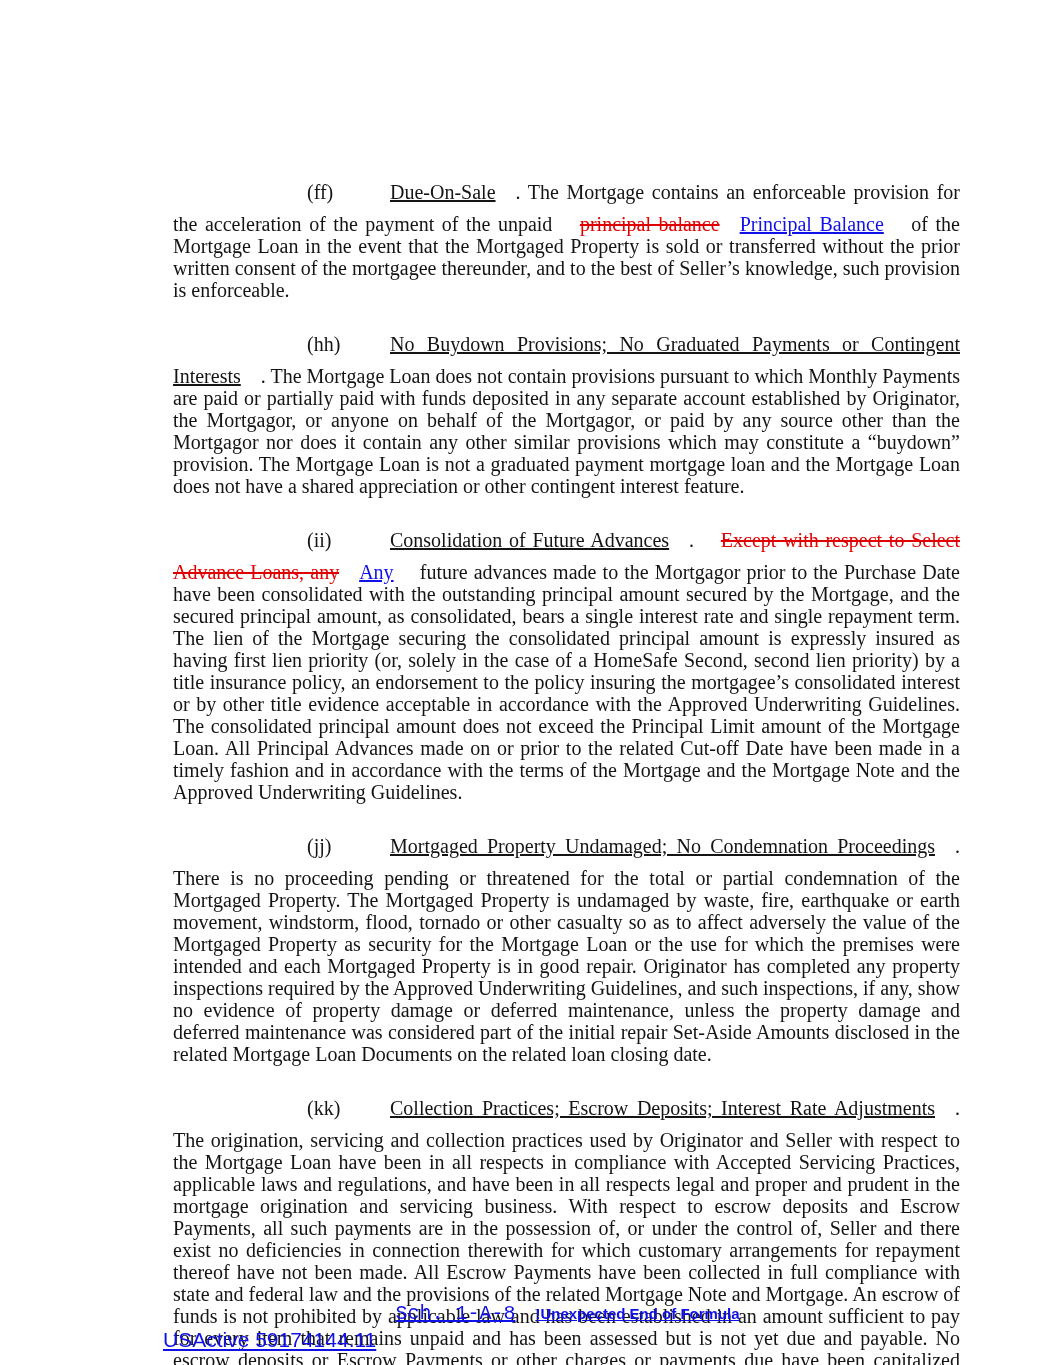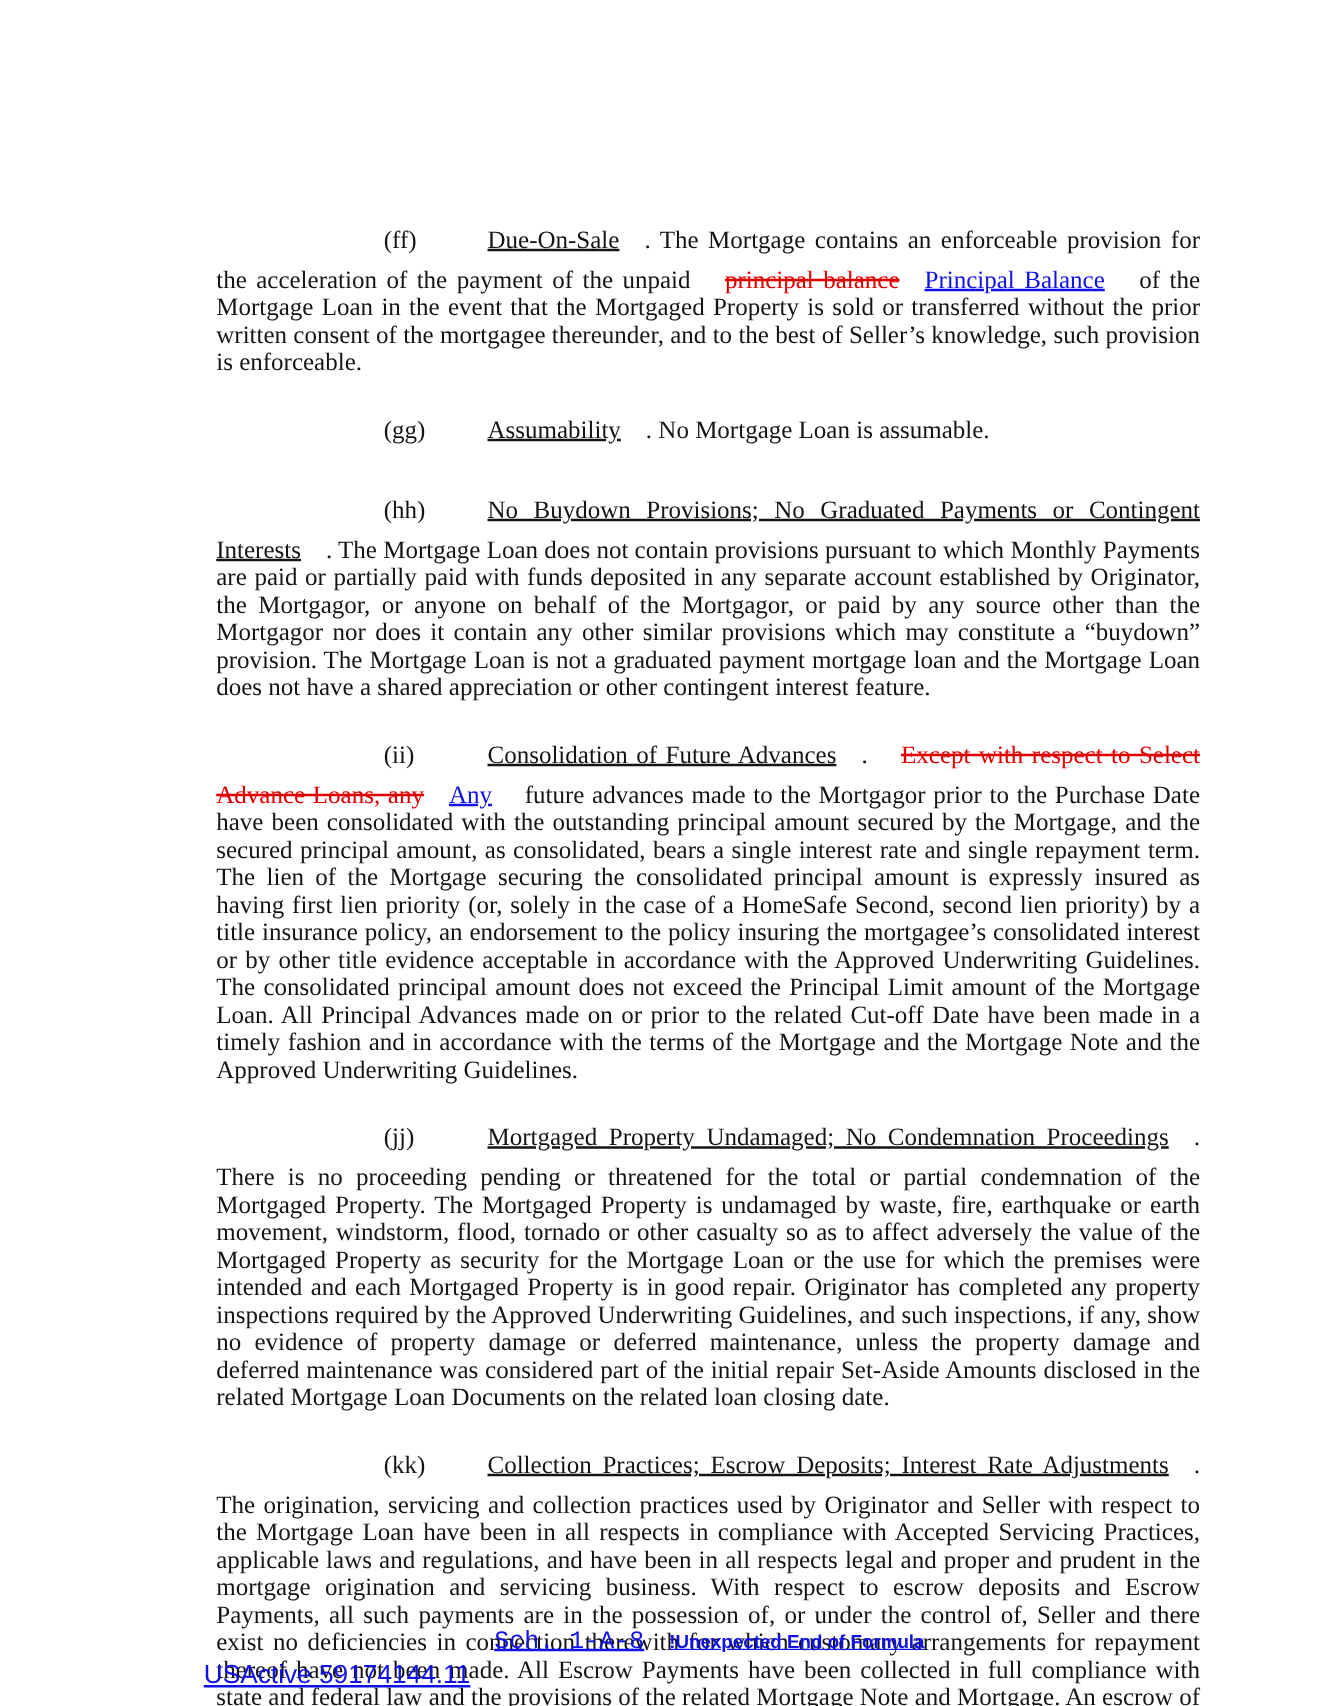--- a/index.html
+++ b/index.html
@@ -76,21 +76,20 @@
     color: var(--link-color, #1010e8);
     text-decoration: underline;
   }
 </style>
 </head>
 <body>
 
 <div class="page">
   <main class="doc-body" id="paragraphs">
       <p class="para"><span class="plabel">(ff)</span><span class="seg-heading">Due-On-Sale</span><span class="seg-text">.  The Mortgage contains an enforceable provision for the acceleration of the payment of the unpaid </span><span class="seg-del">principal balance</span><span class="seg-ins">Principal Balance</span><span class="seg-text"> of the Mortgage Loan in the event that the Mortgaged Property is sold or transferred without the prior written consent of the mortgagee thereunder, and to the best of Seller’s knowledge, such provision is enforceable.</span></p>
-      <p class="para"><span class="plabel">(gg)</span><span class="seg-heading">Assumability</span><span class="seg-text">.  No Mortgage Loan is assumable.</span></p>
       <p class="para"><span class="plabel">(hh)</span><span class="seg-heading">No Buydown Provisions; No Graduated Payments or Contingent Interests</span><span class="seg-text">.  The Mortgage Loan does not contain provisions pursuant to which Monthly Payments are paid or partially paid with funds deposited in any separate account established by Originator, the Mortgagor, or anyone on behalf of the Mortgagor, or paid by any source other than the Mortgagor nor does it contain any other similar provisions which may constitute a “buydown” provision.  The Mortgage Loan is not a graduated payment mortgage loan and the Mortgage Loan does not have a shared appreciation or other contingent interest feature.</span></p>
       <p class="para"><span class="plabel">(ii)</span><span class="seg-heading">Consolidation of Future Advances</span><span class="seg-text">.  </span><span class="seg-del">Except with respect to Select Advance Loans, any</span><span class="seg-ins">Any</span><span class="seg-text"> future advances made to the Mortgagor prior to the Purchase Date have been consolidated with the outstanding principal amount secured by the Mortgage, and the secured principal amount, as consolidated, bears a single interest rate and single repayment term.  The lien of the Mortgage securing the consolidated principal amount is expressly insured as having first lien priority (or, solely in the case of a HomeSafe Second, second lien priority) by a title insurance policy, an endorsement to the policy insuring the mortgagee’s consolidated interest or by other title evidence acceptable in accordance with the Approved Underwriting Guidelines.  The consolidated principal amount does not exceed the Principal Limit amount of the Mortgage Loan.  All Principal Advances made on or prior to the related Cut-off Date have been made in a timely fashion and in accordance with the terms of the Mortgage and the Mortgage Note and the Approved Underwriting Guidelines.</span></p>
       <p class="para"><span class="plabel">(jj)</span><span class="seg-heading">Mortgaged Property Undamaged; No Condemnation Proceedings</span><span class="seg-text">.  There is no proceeding pending or threatened for the total or partial condemnation of the Mortgaged Property.  The Mortgaged Property is undamaged by waste, fire, earthquake or earth movement, windstorm, flood, tornado or other casualty so as to affect adversely the value of the Mortgaged Property as security for the Mortgage Loan or the use for which the premises were intended and each Mortgaged Property is in good repair.  Originator has completed any property inspections required by the Approved Underwriting Guidelines, and such inspections, if any, show no evidence of property damage or deferred maintenance, unless the property damage and deferred maintenance was considered part of the initial repair Set-Aside Amounts disclosed in the related Mortgage Loan Documents on the related loan closing date.</span></p>
       <p class="para"><span class="plabel">(kk)</span><span class="seg-heading">Collection Practices; Escrow Deposits; Interest Rate Adjustments</span><span class="seg-text">.  The origination, servicing and collection practices used by Originator and Seller with respect to the Mortgage Loan have been in all respects in compliance with Accepted Servicing Practices, applicable laws and regulations, and have been in all respects legal and proper and prudent in the mortgage origination and servicing business.  With respect to escrow deposits and Escrow Payments, all such payments are in the possession of, or under the control of, Seller and there exist no deficiencies in connection therewith for which customary arrangements for repayment thereof have not been made.  All Escrow Payments have been collected in full compliance with state and federal law and the provisions of the related Mortgage Note and Mortgage.  An escrow of funds is not prohibited by applicable law and has been established in an amount sufficient to pay for every item that remains unpaid and has been assessed but is not yet due and payable.  No escrow deposits or Escrow Payments or other charges or payments due have been capitalized under the Mortgage or the Mortgage Note.  All mortgage interest rate adjustments have been made in strict compliance with state and federal law and the terms of the related Mortgage and Mortgage Note on the related interest rate adjustment date.  If, pursuant to the terms of the Mortgage Note, another index was</span></p>
     </main>
 
   <div class="footer-center"><span class="sched">Sch. 1-A-8</span><span class="formula-error">!Unexpected End of Formula</span></div>
 
   <div class="footer-left">USActive 59174144.11</div>
 </div>

